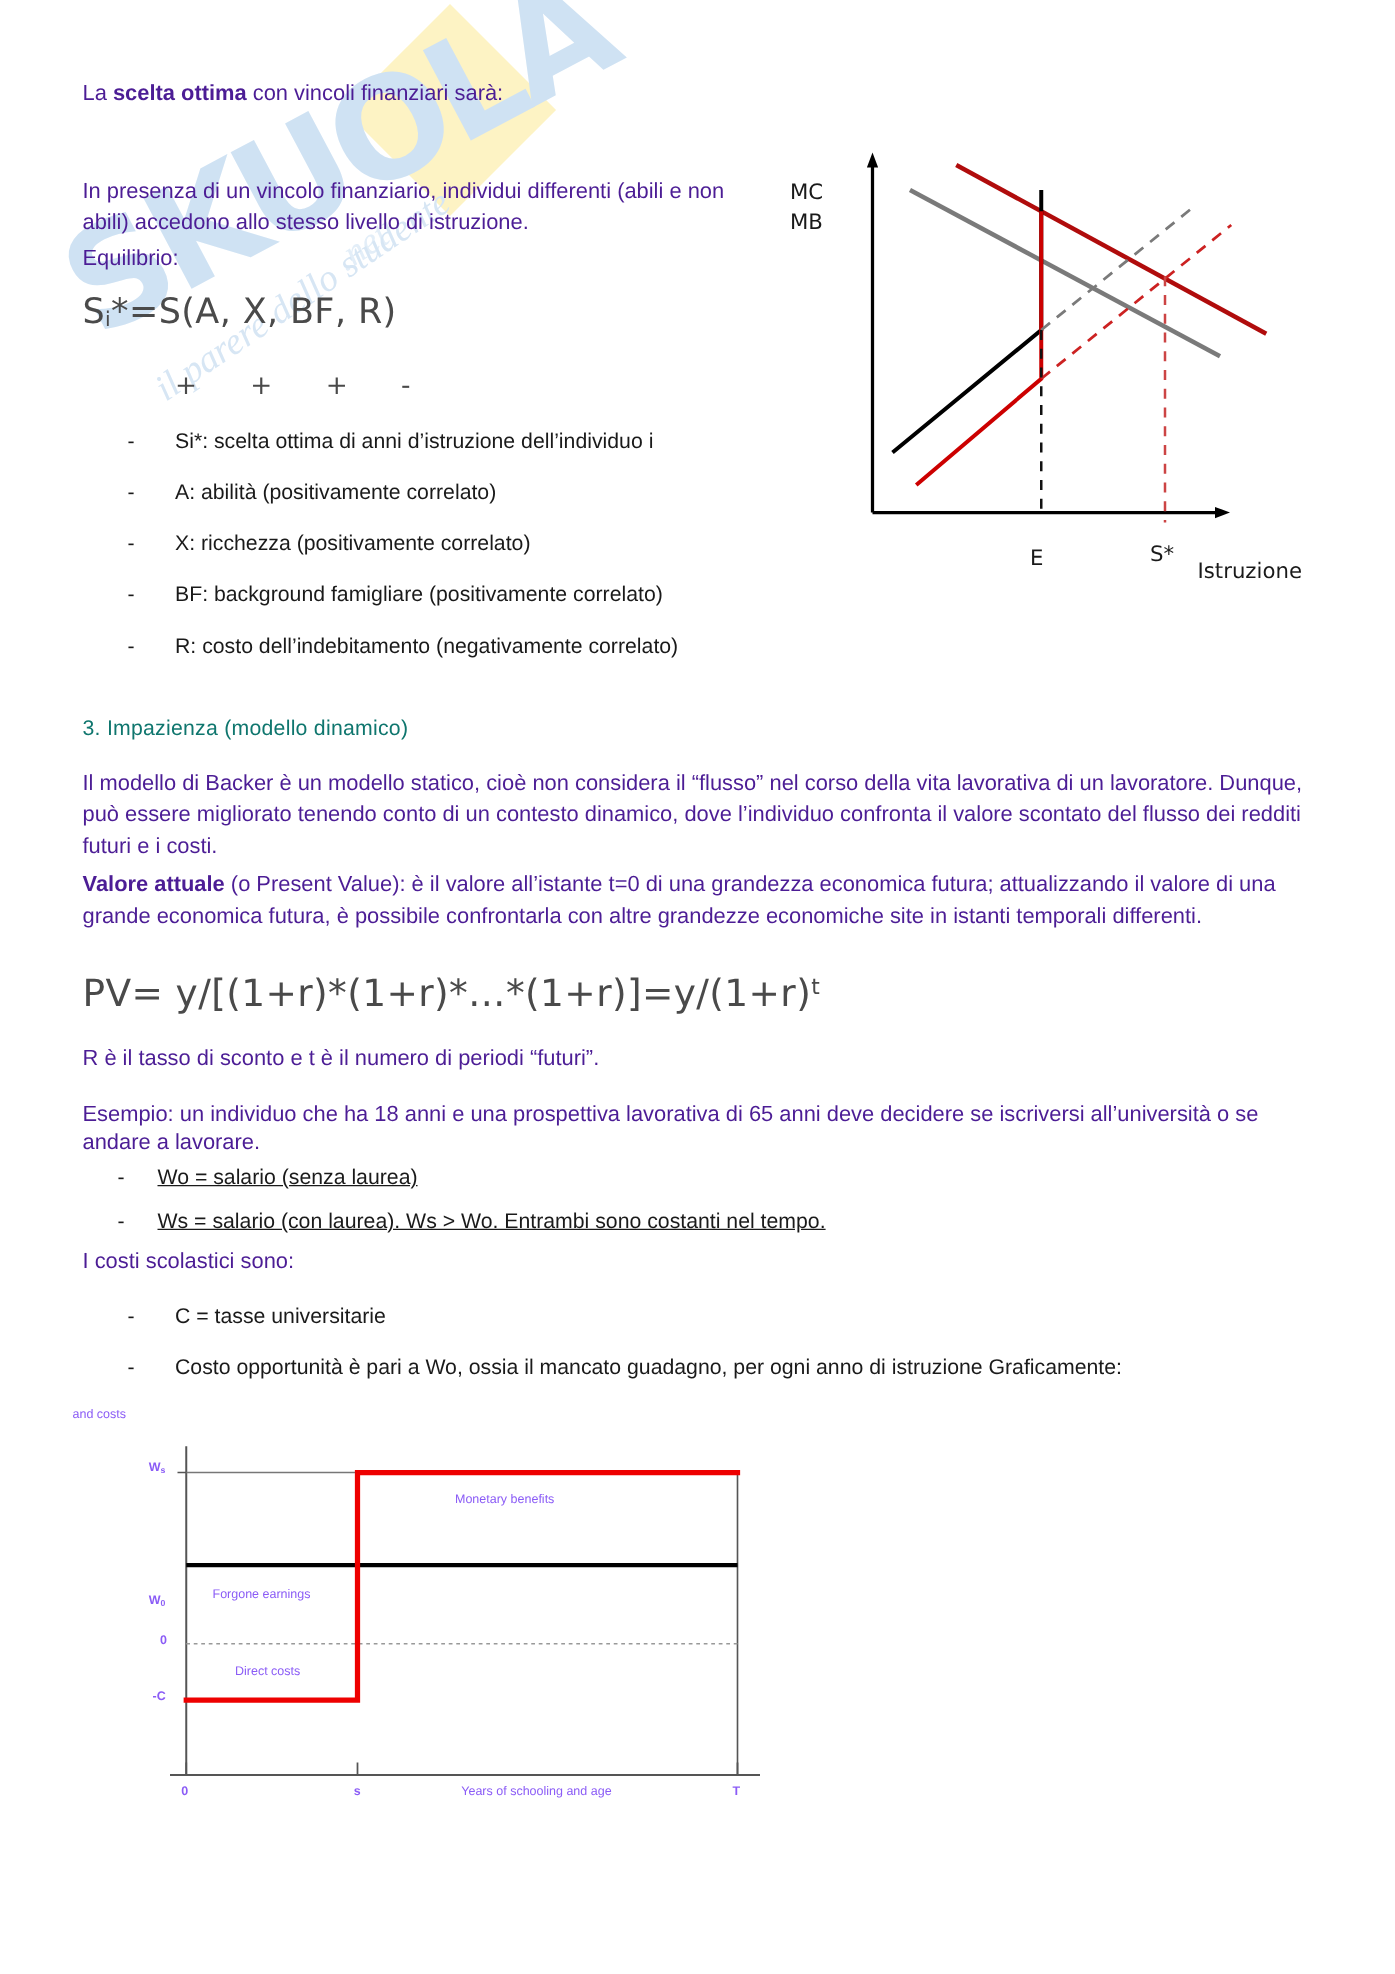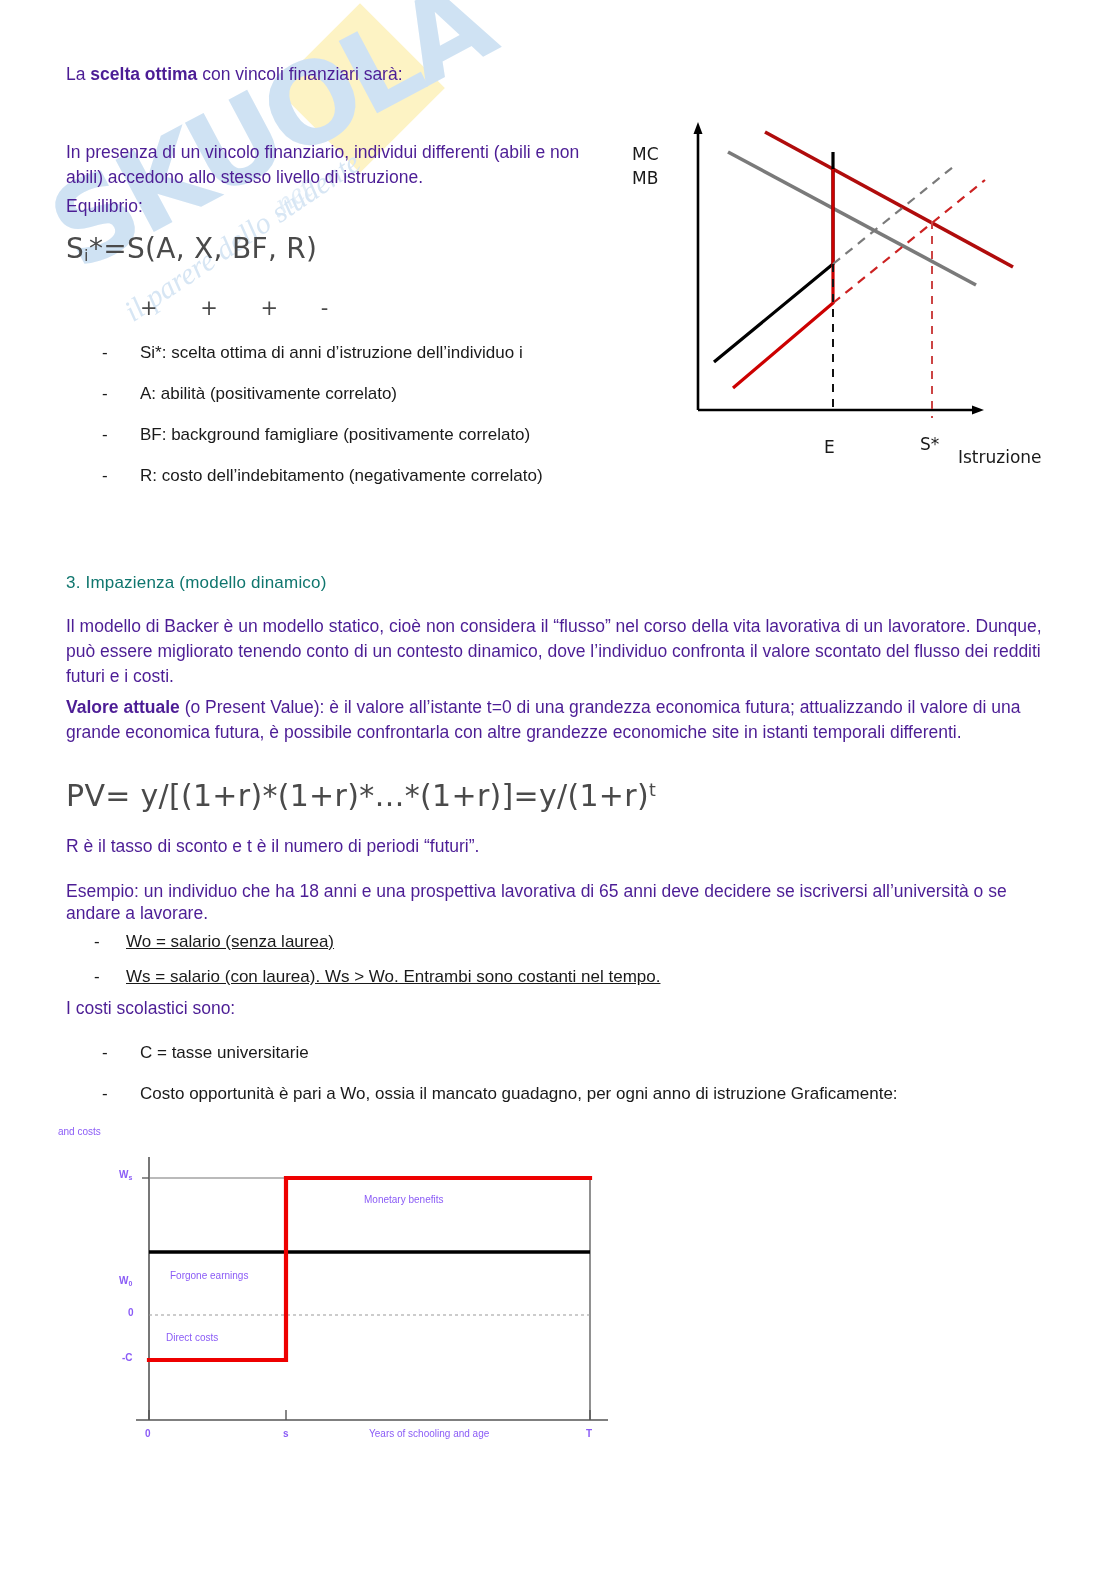--- a/index.html
+++ b/index.html
@@ -181,20 +181,21 @@
 
   <div class="formula" style="left:66px; top:232px;">
     <span>S</span><sub>i</sub><span>*=S(A, X, BF, R)</span>
   </div>
 
   <div class="signs" style="left:140px; top:296px;">+ + + -</div>
 
   <ul class="bullets" style="left:102px; top:340px;">
     <li>Si*: scelta ottima di anni d’istruzione dell’individuo i</li>
     <li>A: abilità (positivamente correlato)</li>
+    <li>X: ricchezza (positivamente correlato)</li>
     <li>BF: background famigliare (positivamente correlato)</li>
     <li>R: costo dell’indebitamento (negativamente correlato)</li>
   </ul>
 
   <div style="position:absolute; left:628px; top:112px; width:430px; height:360px;">
 
     <div class="mcmb-label" style="left:4px; top:32px;">MC</div>
     <div class="mcmb-label" style="left:4px; top:56px;">MB</div>
 
     <svg width="430" height="360" viewBox="0 0 430 360" style="position:absolute; left:0; top:0;">
@@ -285,21 +286,21 @@
 
     <div class="c2-text" style="left:10px; top:6px;">and costs</div>
 
     <div class="c2-text bold" style="left:71px; top:49px;">W<sub>s</sub></div>
     <div class="c2-text bold" style="left:71px; top:123px;margin-top:32px;">W<sub>0</sub></div>
     <div class="c2-text bold" style="left:80px; top:187px;">0</div>
     <div class="c2-text bold" style="left:74px; top:232px;">-C</div>
 
     <div class="c2-text" style="left:316px; top:74px;">Monetary benefits</div>
     <div class="c2-text" style="left:122px; top:150px;">Forgone earnings</div>
-    <div class="c2-text" style="left:118px; top:212px;">Direct costs</div>
+    <div class="c2-text" style="left:140px; top:212px;">Direct costs</div>
 
     <div class="c2-text bold" style="left:97px; top:308px;">0</div>
     <div class="c2-text bold" style="left:235px; top:308px;">s</div>
     <div class="c2-text bold" style="left:538px; top:308px;">T</div>
 
     <div class="c2-text" style="left:321px; top:308px;">Years of schooling and age</div>
   </div>
 
 </div>
 

